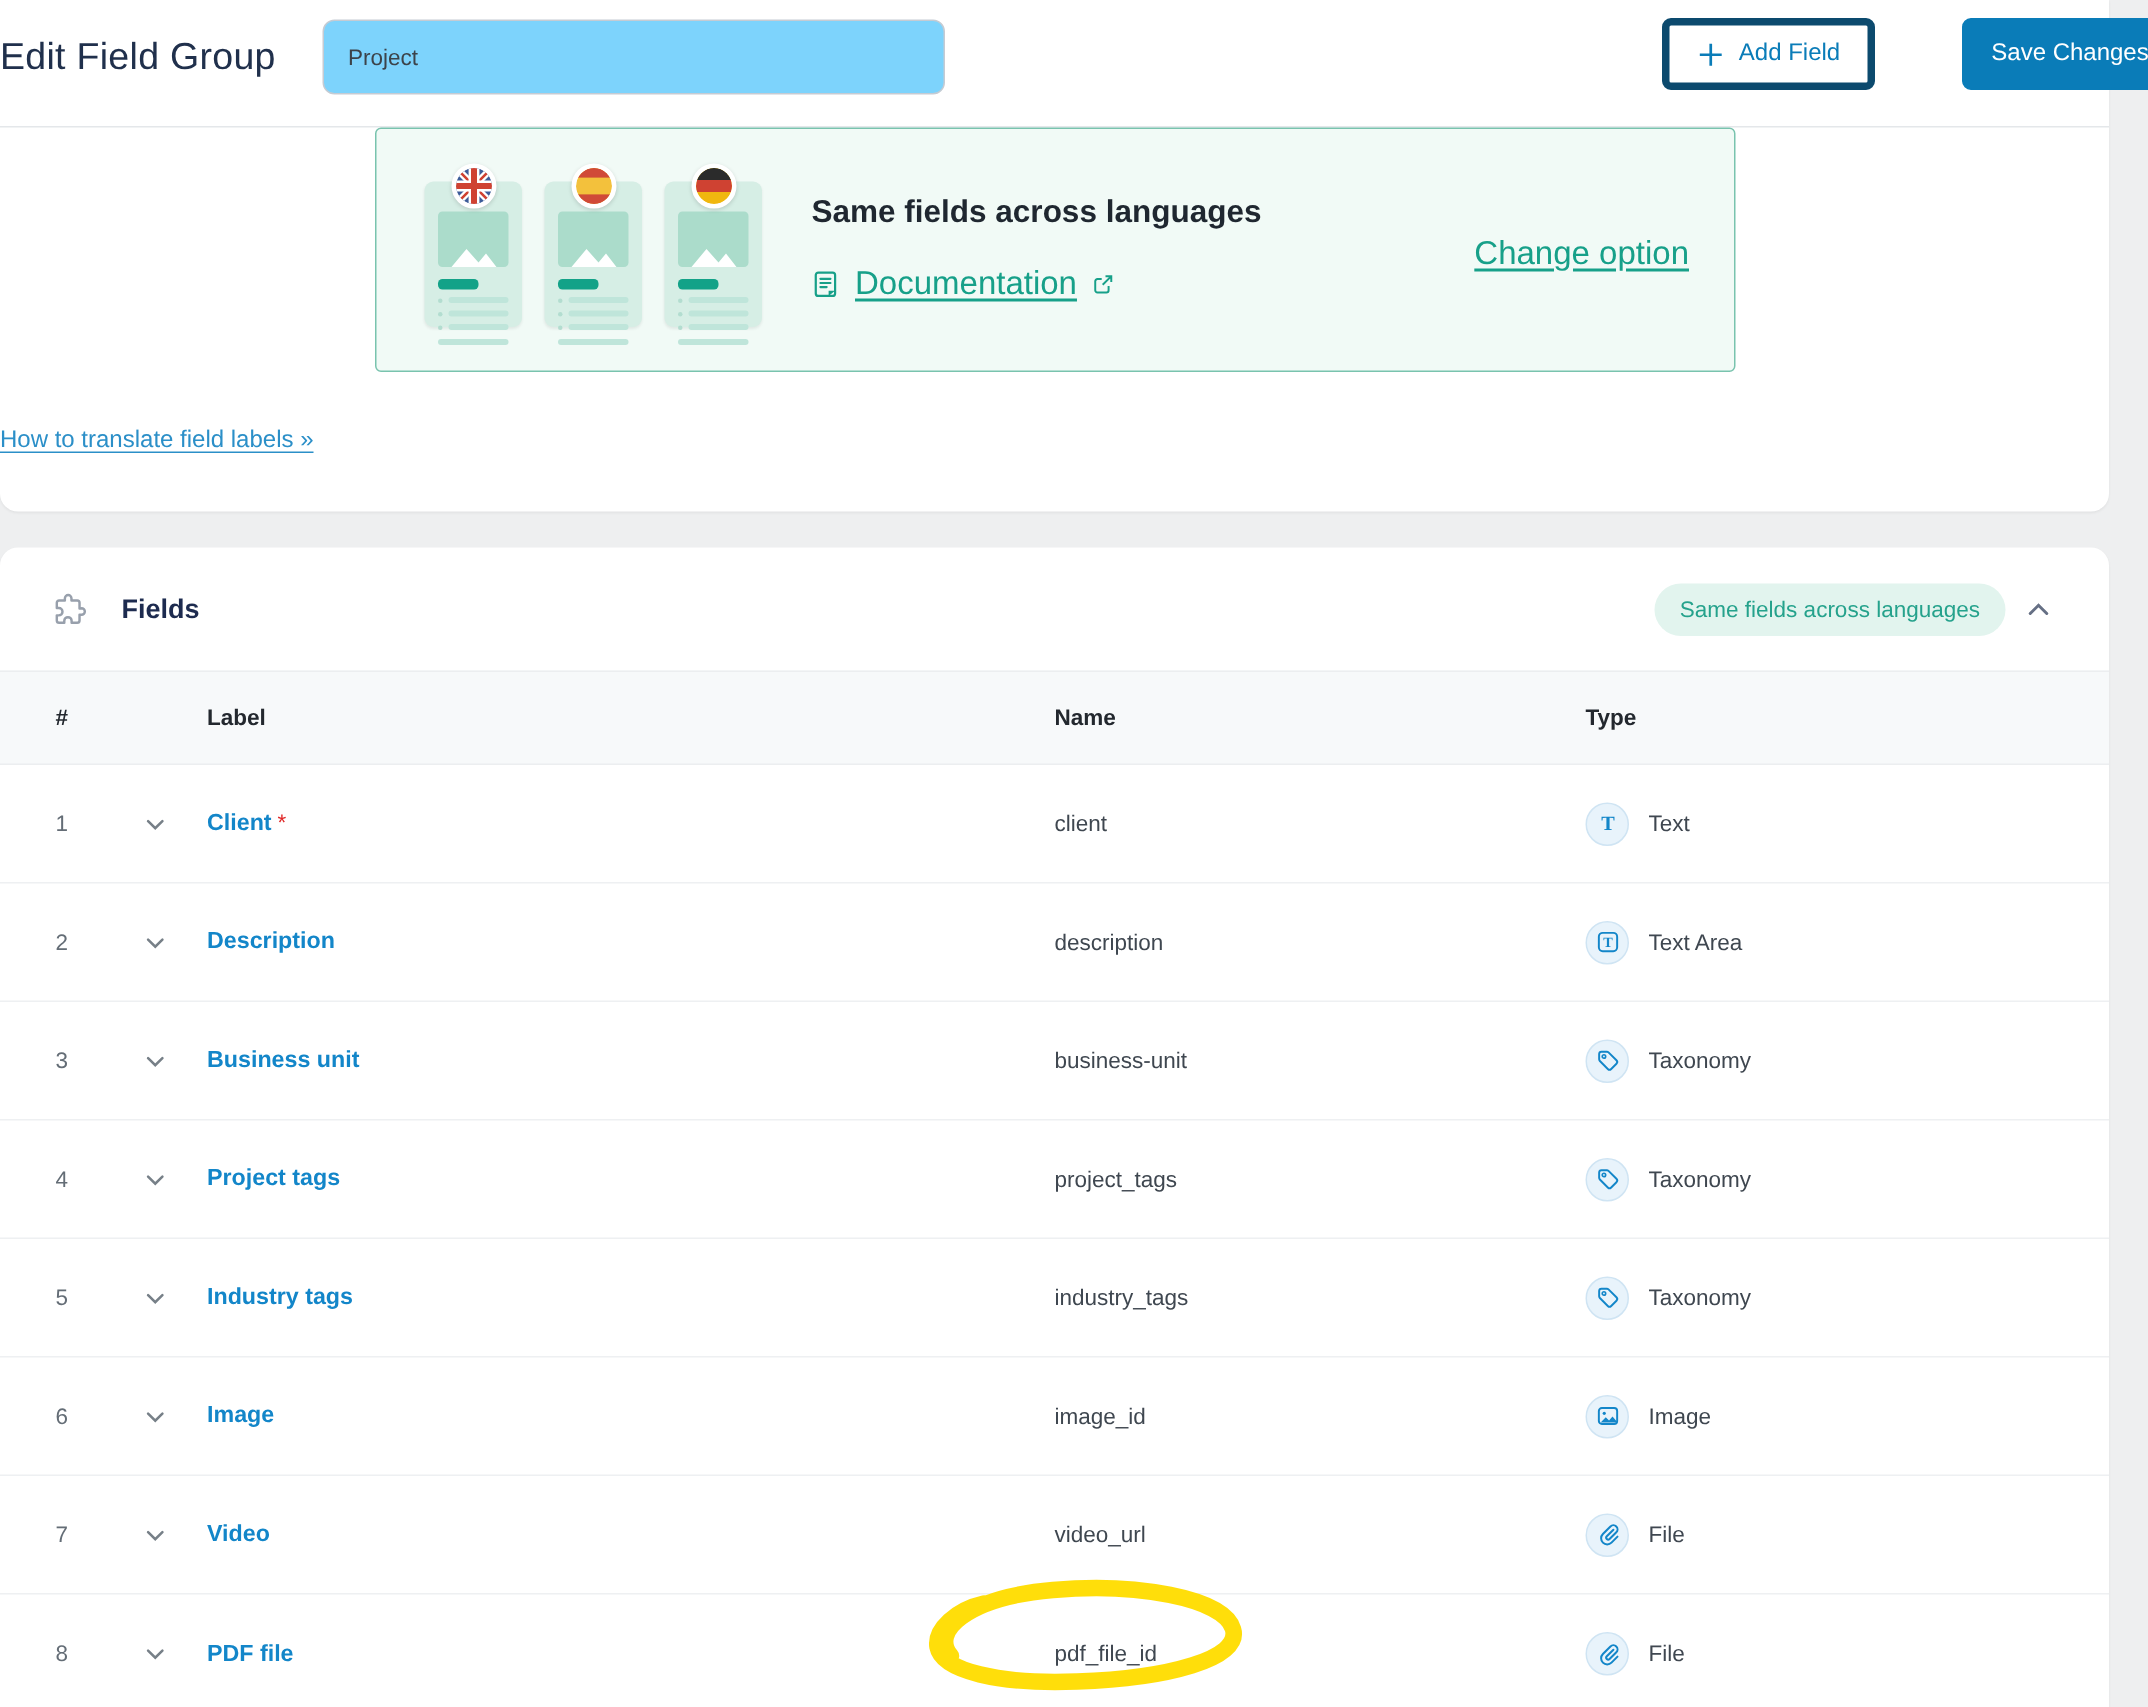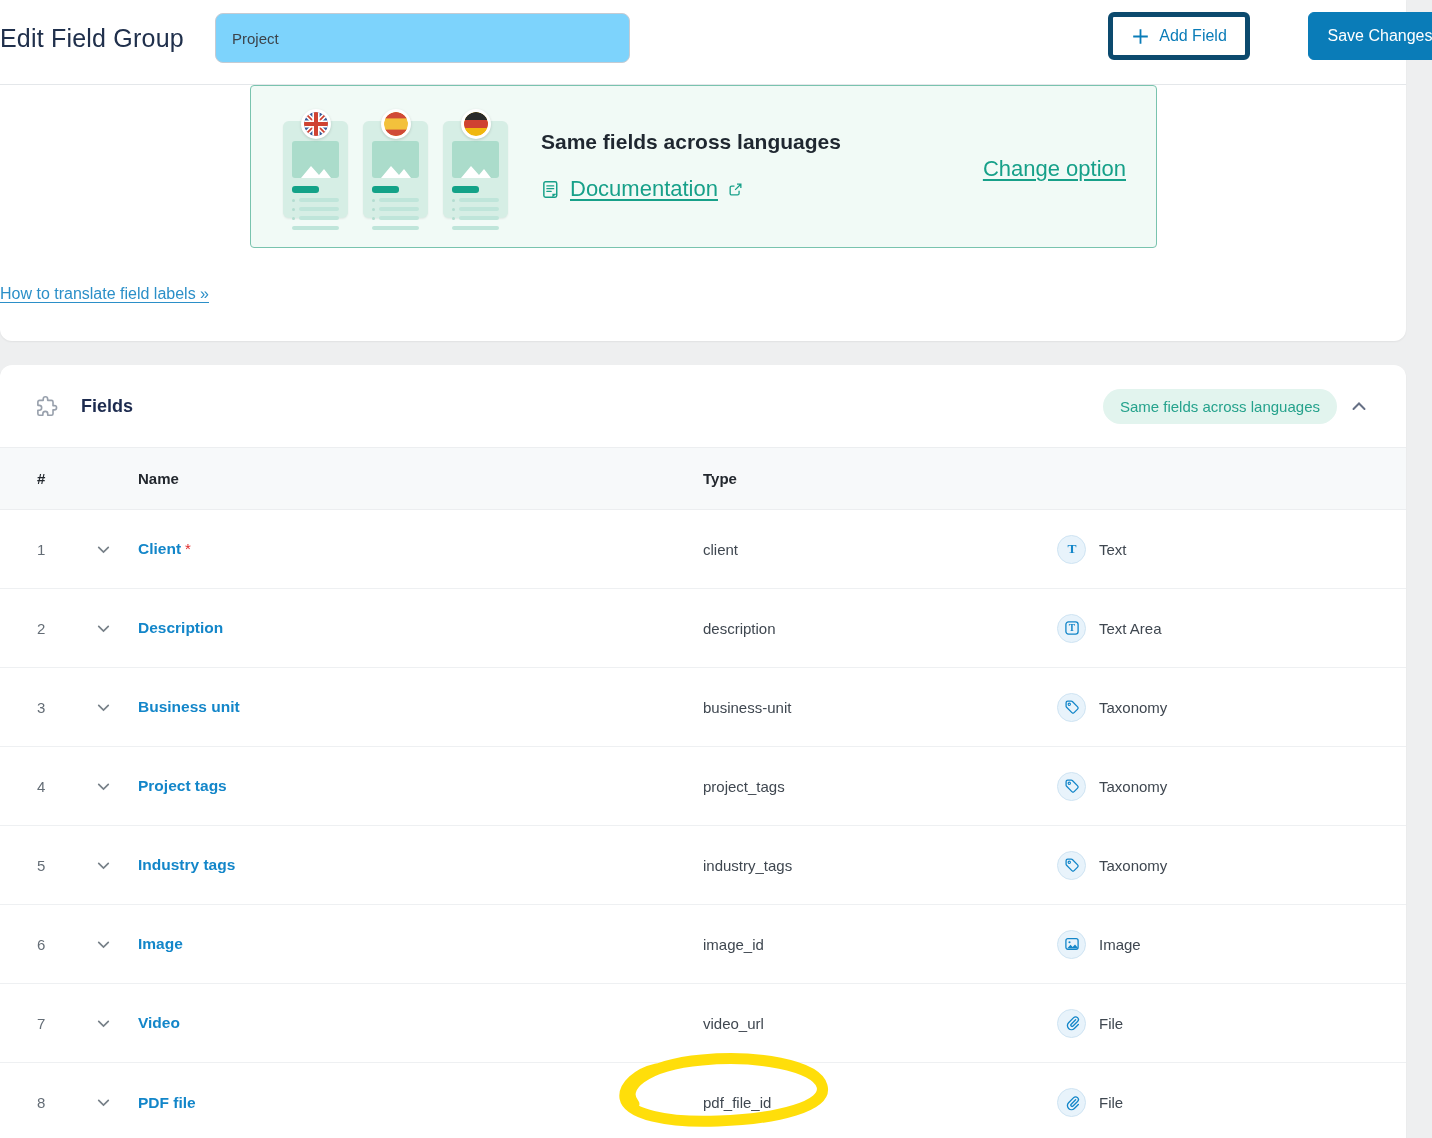--- a/index.html
+++ b/index.html
@@ -256,20 +256,21 @@
     <span class="chev-up">
       <svg width="20" height="16" viewBox="0 0 20 16">
           <path d="M4.5 11L10 5.5 15.5 11" fill="none" stroke="#667085" stroke-width="2" stroke-linecap="round"></path>
         </svg>
     </span>
   </div>
 
   <div class="grid-row thead">
     <div class="c-num">#</div>
     <div></div>
+    <div>Label</div>
     <div>Name</div>
     <div>Type</div>
   </div>
 
   <div class="grid-row trow">
     <div class="c-num row-num">1</div>
     <div class="row-chev">
         <svg width="17" height="17" viewBox="0 0 16 16">
           <path d="M3.5 6l4.5 4.5L12.5 6" fill="none" stroke="#778088" stroke-width="1.6" stroke-linecap="round"></path>
         </svg>

